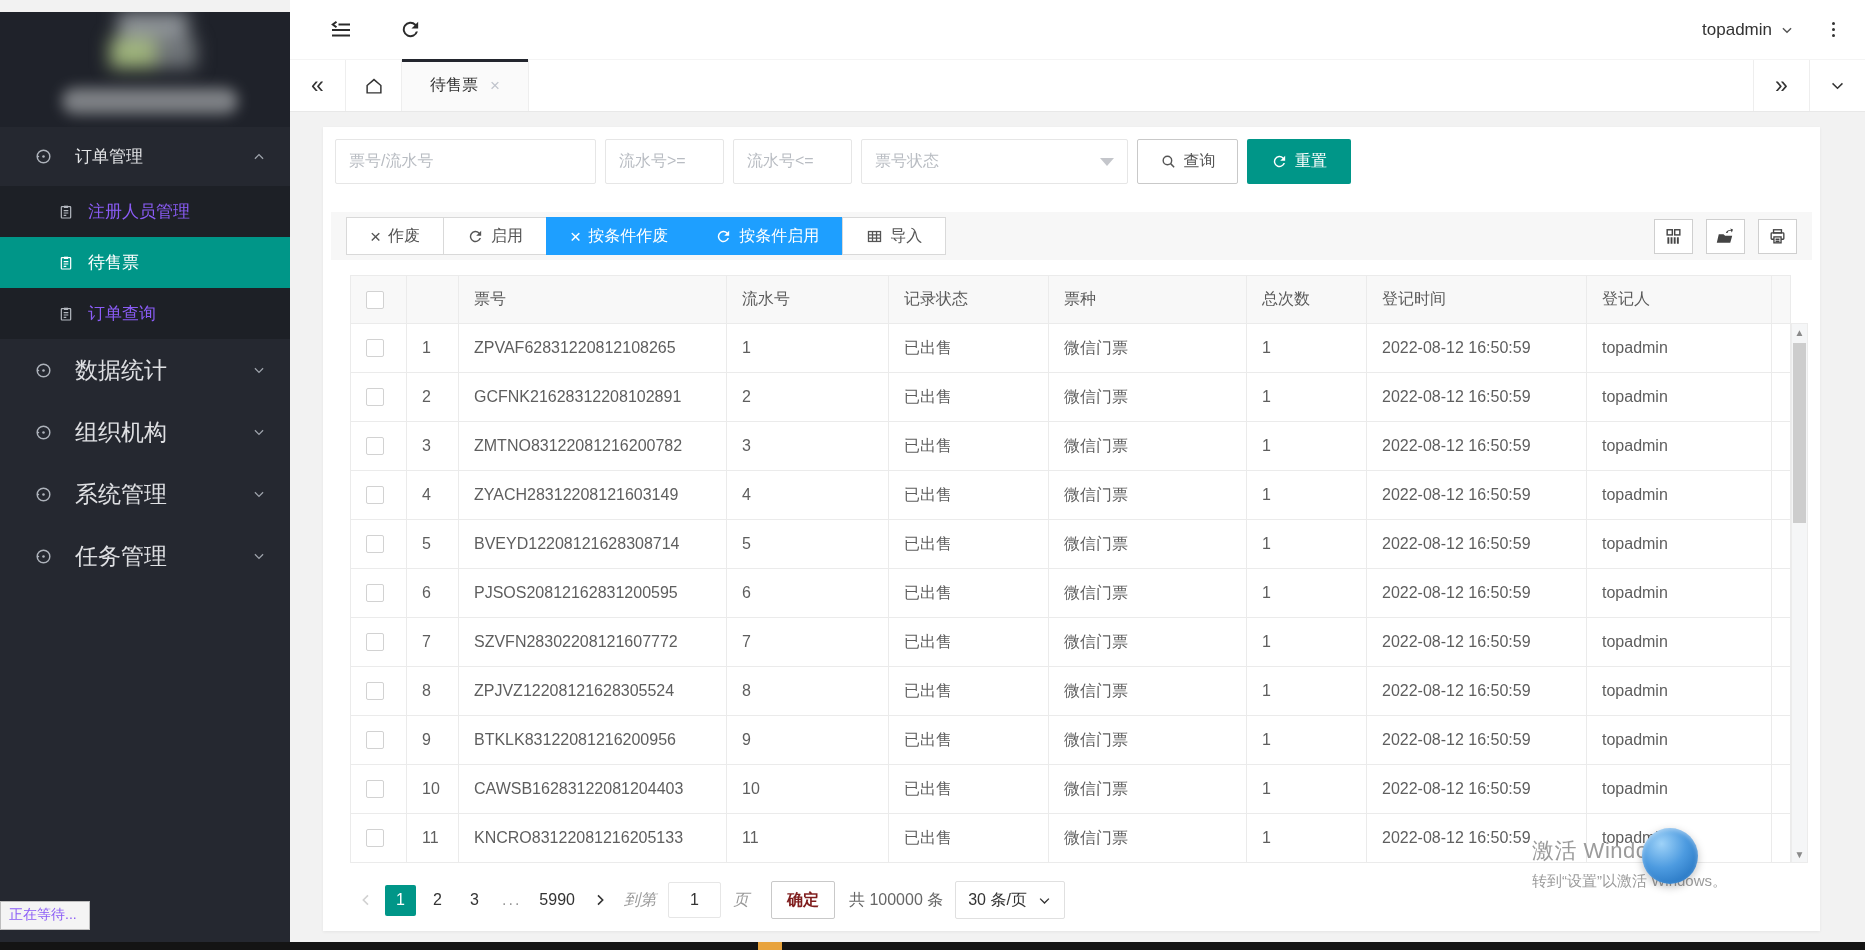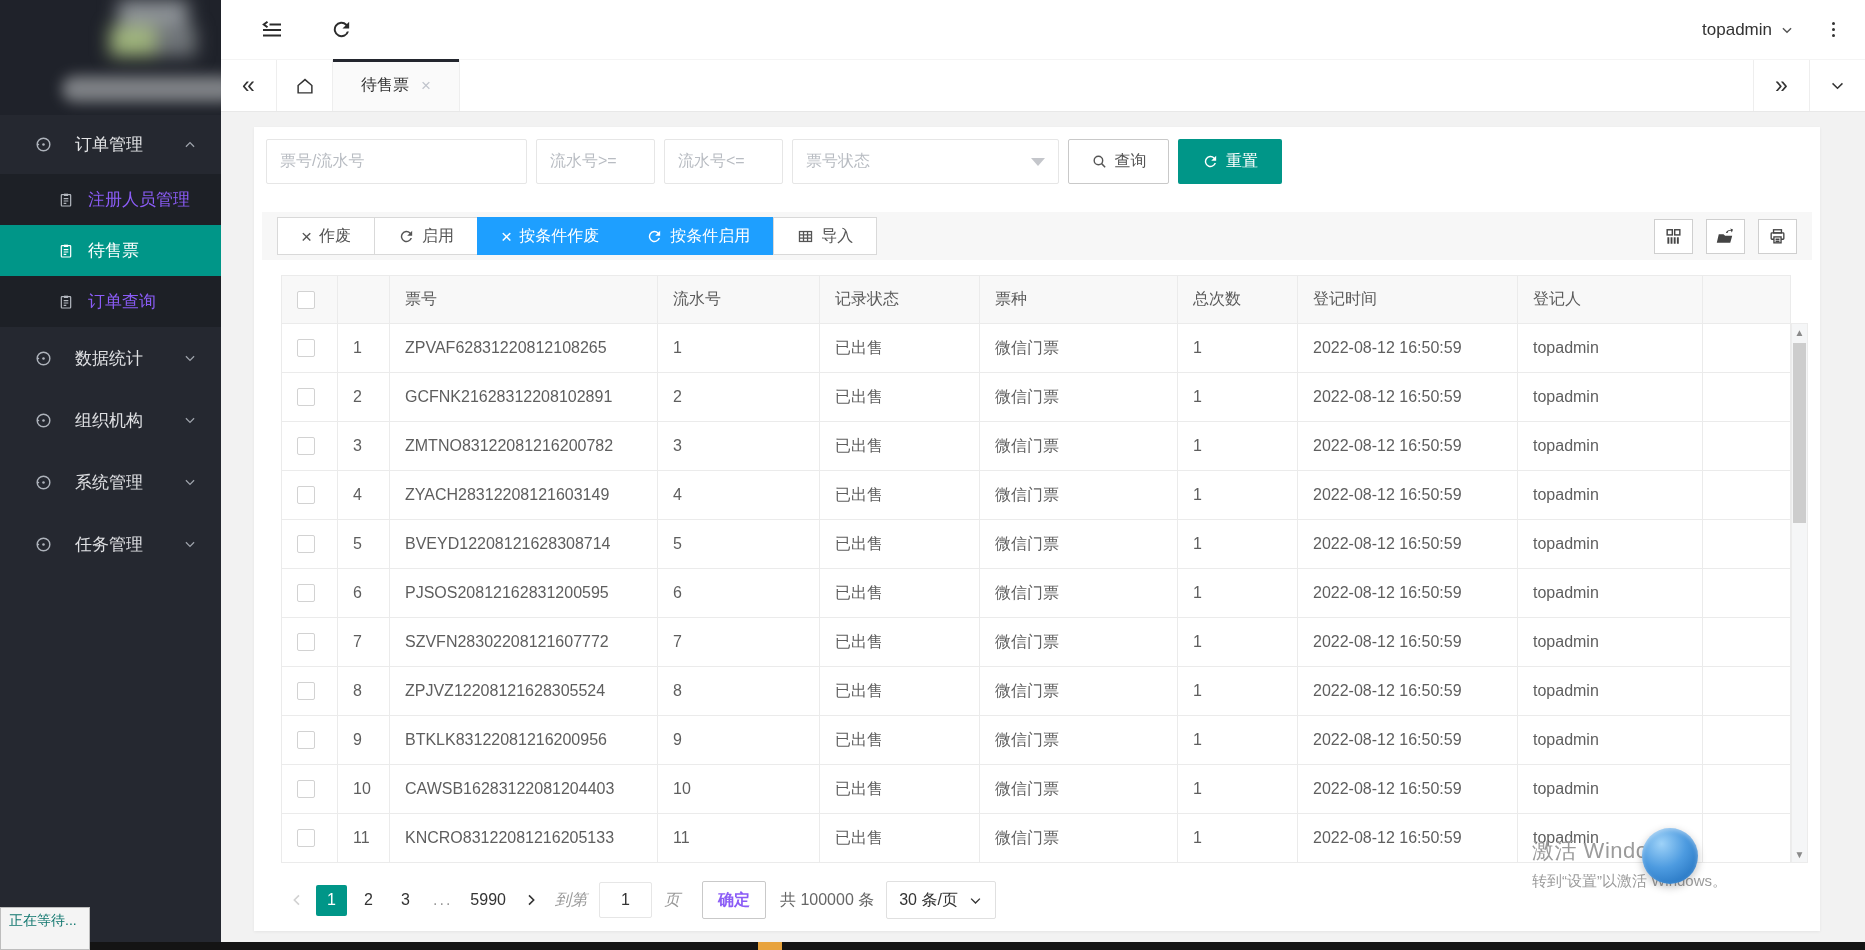--- a/index.html
+++ b/index.html
@@ -2,36 +2,36 @@
 <html><head>
 <meta charset="utf-8">
 <style>
   * { box-sizing: border-box; margin: 0; padding: 0; }
   html,body { width:1865px; height:950px; overflow:hidden; }
   body { font-family:"Liberation Sans","DejaVu Sans",sans-serif; background:#f2f2f2; position:relative; color:#555; }
 
   .app { display:flex; height:950px; }
 
   
-  .sidebar { width:221px; flex-shrink:0; background:#252830; color:#c9cacd; position:relative; z-index:2; }
+  .sidebar { width:290px; flex-shrink:0; background:#252830; color:#c9cacd; position:relative; z-index:2;margin-top:12px; }
   .logo-area { height:115px; background:#1f222a; position:relative; overflow:hidden; }
   .logo-blob { position:absolute; left:100px; top:-4px; width:110px; height:72px; filter:blur(9px); }
   .logo-blob .b1{position:absolute;left:18px;top:4px;width:70px;height:30px;background:#8d9297;}
   .logo-blob .b2{position:absolute;left:10px;top:30px;width:46px;height:30px;background:#9fb47c;}
   .logo-blob .b3{position:absolute;left:56px;top:30px;width:40px;height:30px;background:#6f7478;}
   .logo-bar { position:absolute; left:62px; top:76px; width:176px; height:26px; background:#8f9296; border-radius:13px; filter:blur(7px); opacity:.85; }
   .menu-group-header { height:59px; display:flex; align-items:center; padding:0 24px 0 34px; font-size:17px; color:#e3e4e6; cursor:pointer; }
   .menu-group-header .mi { margin-right:22px; color:#aeb3bb; display:flex; }
   .menu-group-header .chev { margin-left:auto; color:#9ea3ab; display:flex; }
   .submenu { background:#1d2026; }
   .submenu-item { height:51px; display:flex; align-items:center; padding-left:58px; font-size:17px; color:#8b5cf6; cursor:pointer; }
   .submenu-item .si { margin-right:14px; display:flex; color:#b4b8bf; }
   .submenu-item.active { background:#009688; color:#fff; }
   .submenu-item.active .si { color:#fff; }
-  .top-item { height:62px; display:flex; align-items:center; padding:0 24px 0 34px; font-size:17px; color:#dfe0e3; cursor:pointer; }
+  .top-item { height:62px; display:flex; align-items:center; padding:0 24px 0 34px; font-size:23px; color:#dfe0e3; cursor:pointer; }
   .top-item .mi { margin-right:22px; color:#aeb3bb; display:flex; }
   .top-item .chev { margin-left:auto; color:#9ea3ab; display:flex; }
 
   
   .main { flex:1; display:flex; flex-direction:column; min-width:0; }
   .topbar { height:59px; background:#fff; display:flex; align-items:center; padding:0 26px 0 39px; }
   .tb-icon { color:#2b2b2b; margin-right:46px; display:flex; cursor:pointer; }
   .topbar-right { margin-left:auto; display:flex; align-items:center; gap:34px; }
   .user { display:flex; align-items:center; gap:8px; font-size:17px; color:#333; cursor:pointer; }
   .user .chev { color:#555; display:flex; }
@@ -83,32 +83,32 @@
 
   
   .pagination { display:flex; align-items:center; margin:18px 0 0 15px; font-size:16px; height:38px; }
   .pg-arrow { color:#d2d2d2; display:flex; padding:0 8px; cursor:default; }
   .pg-arrow.enabled { color:#333; cursor:pointer; }
   .pg-num { min-width:31px; height:31px; display:flex; align-items:center; justify-content:center; padding:0 6px; margin:0 3px; color:#333; cursor:pointer; border-radius:2px; }
   .pg-num.active { background:#009688; color:#fff; cursor:default; }
   .pg-num.ellipsis { color:#999; cursor:default; letter-spacing:2px; }
   .pg-text { color:#999; margin:0 8px;font-style:italic; }
   .goto-input { width:53px; height:36px; border:1px solid #e6e6e6; border-radius:2px; text-align:center; font-size:16px; color:#333; margin:0 4px; font-family:inherit; }
-  .btn-confirm { width:64px; height:38px; background:#fff; border:1px solid #c9c9c9; border-radius:2px; font-size:16px; font-weight:bold; color:#8b5cf6; margin:0 10px 0 14px; cursor:pointer; font-family:inherit; }
+  .btn-confirm { width:64px; height:38px; background:#fff; border:1px solid #c9c9c9; border-radius:2px; font-size:16px; font-weight:bold; color:#7f1d1d; margin:0 10px 0 14px; cursor:pointer; font-family:inherit; }
   .total { color:#666; margin:0 12px 0 4px; }
   .size-select { height:38px; border:1px solid #e0e0e0; border-radius:2px; display:flex; align-items:center; gap:10px; padding:0 12px; color:#333; cursor:pointer; background:#fff; }
 
   
   .watermark { position:absolute; left:1532px; top:836px; color:#9b9b9b; z-index:5; pointer-events:none; }
   .watermark .l1 { font-size:22px; letter-spacing:.5px; }
   .watermark .l2 { font-size:15px; margin-top:6px; }
   .bubble { position:absolute; left:1642px; top:828px; width:56px; height:56px; border-radius:50%; z-index:6; cursor:pointer;
             background:radial-gradient(circle at 35% 28%, #9ed2f8 0%, #4d9be0 45%, #1565b5 100%);
             box-shadow:0 3px 8px rgba(0,0,0,.25), inset 0 2px 4px rgba(255,255,255,.45); }
-  .status-tip { position:absolute; left:0; bottom:0; background:#f4f4f4; border:1px solid #bdbdbd; padding:4px 12px 19px 8px; font-size:14px; color:#0f766e; z-index:9; }
+  .status-tip { position:absolute; left:0; bottom:20px; background:#f4f4f4; border:1px solid #bdbdbd; padding:4px 12px 5px 8px; font-size:14px; color:#8b5cf6; z-index:9; }
   .bottom-strip { position:absolute; left:0; right:0; bottom:0; height:8px; background:#141414; z-index:8; }
   .bottom-strip .dot { position:absolute; left:758px; top:0; width:24px; height:8px; background:#e8a33d; }
 
   svg { display:block; }
 </style>
 </head>
 <body>
 
 <div class="app">
 

